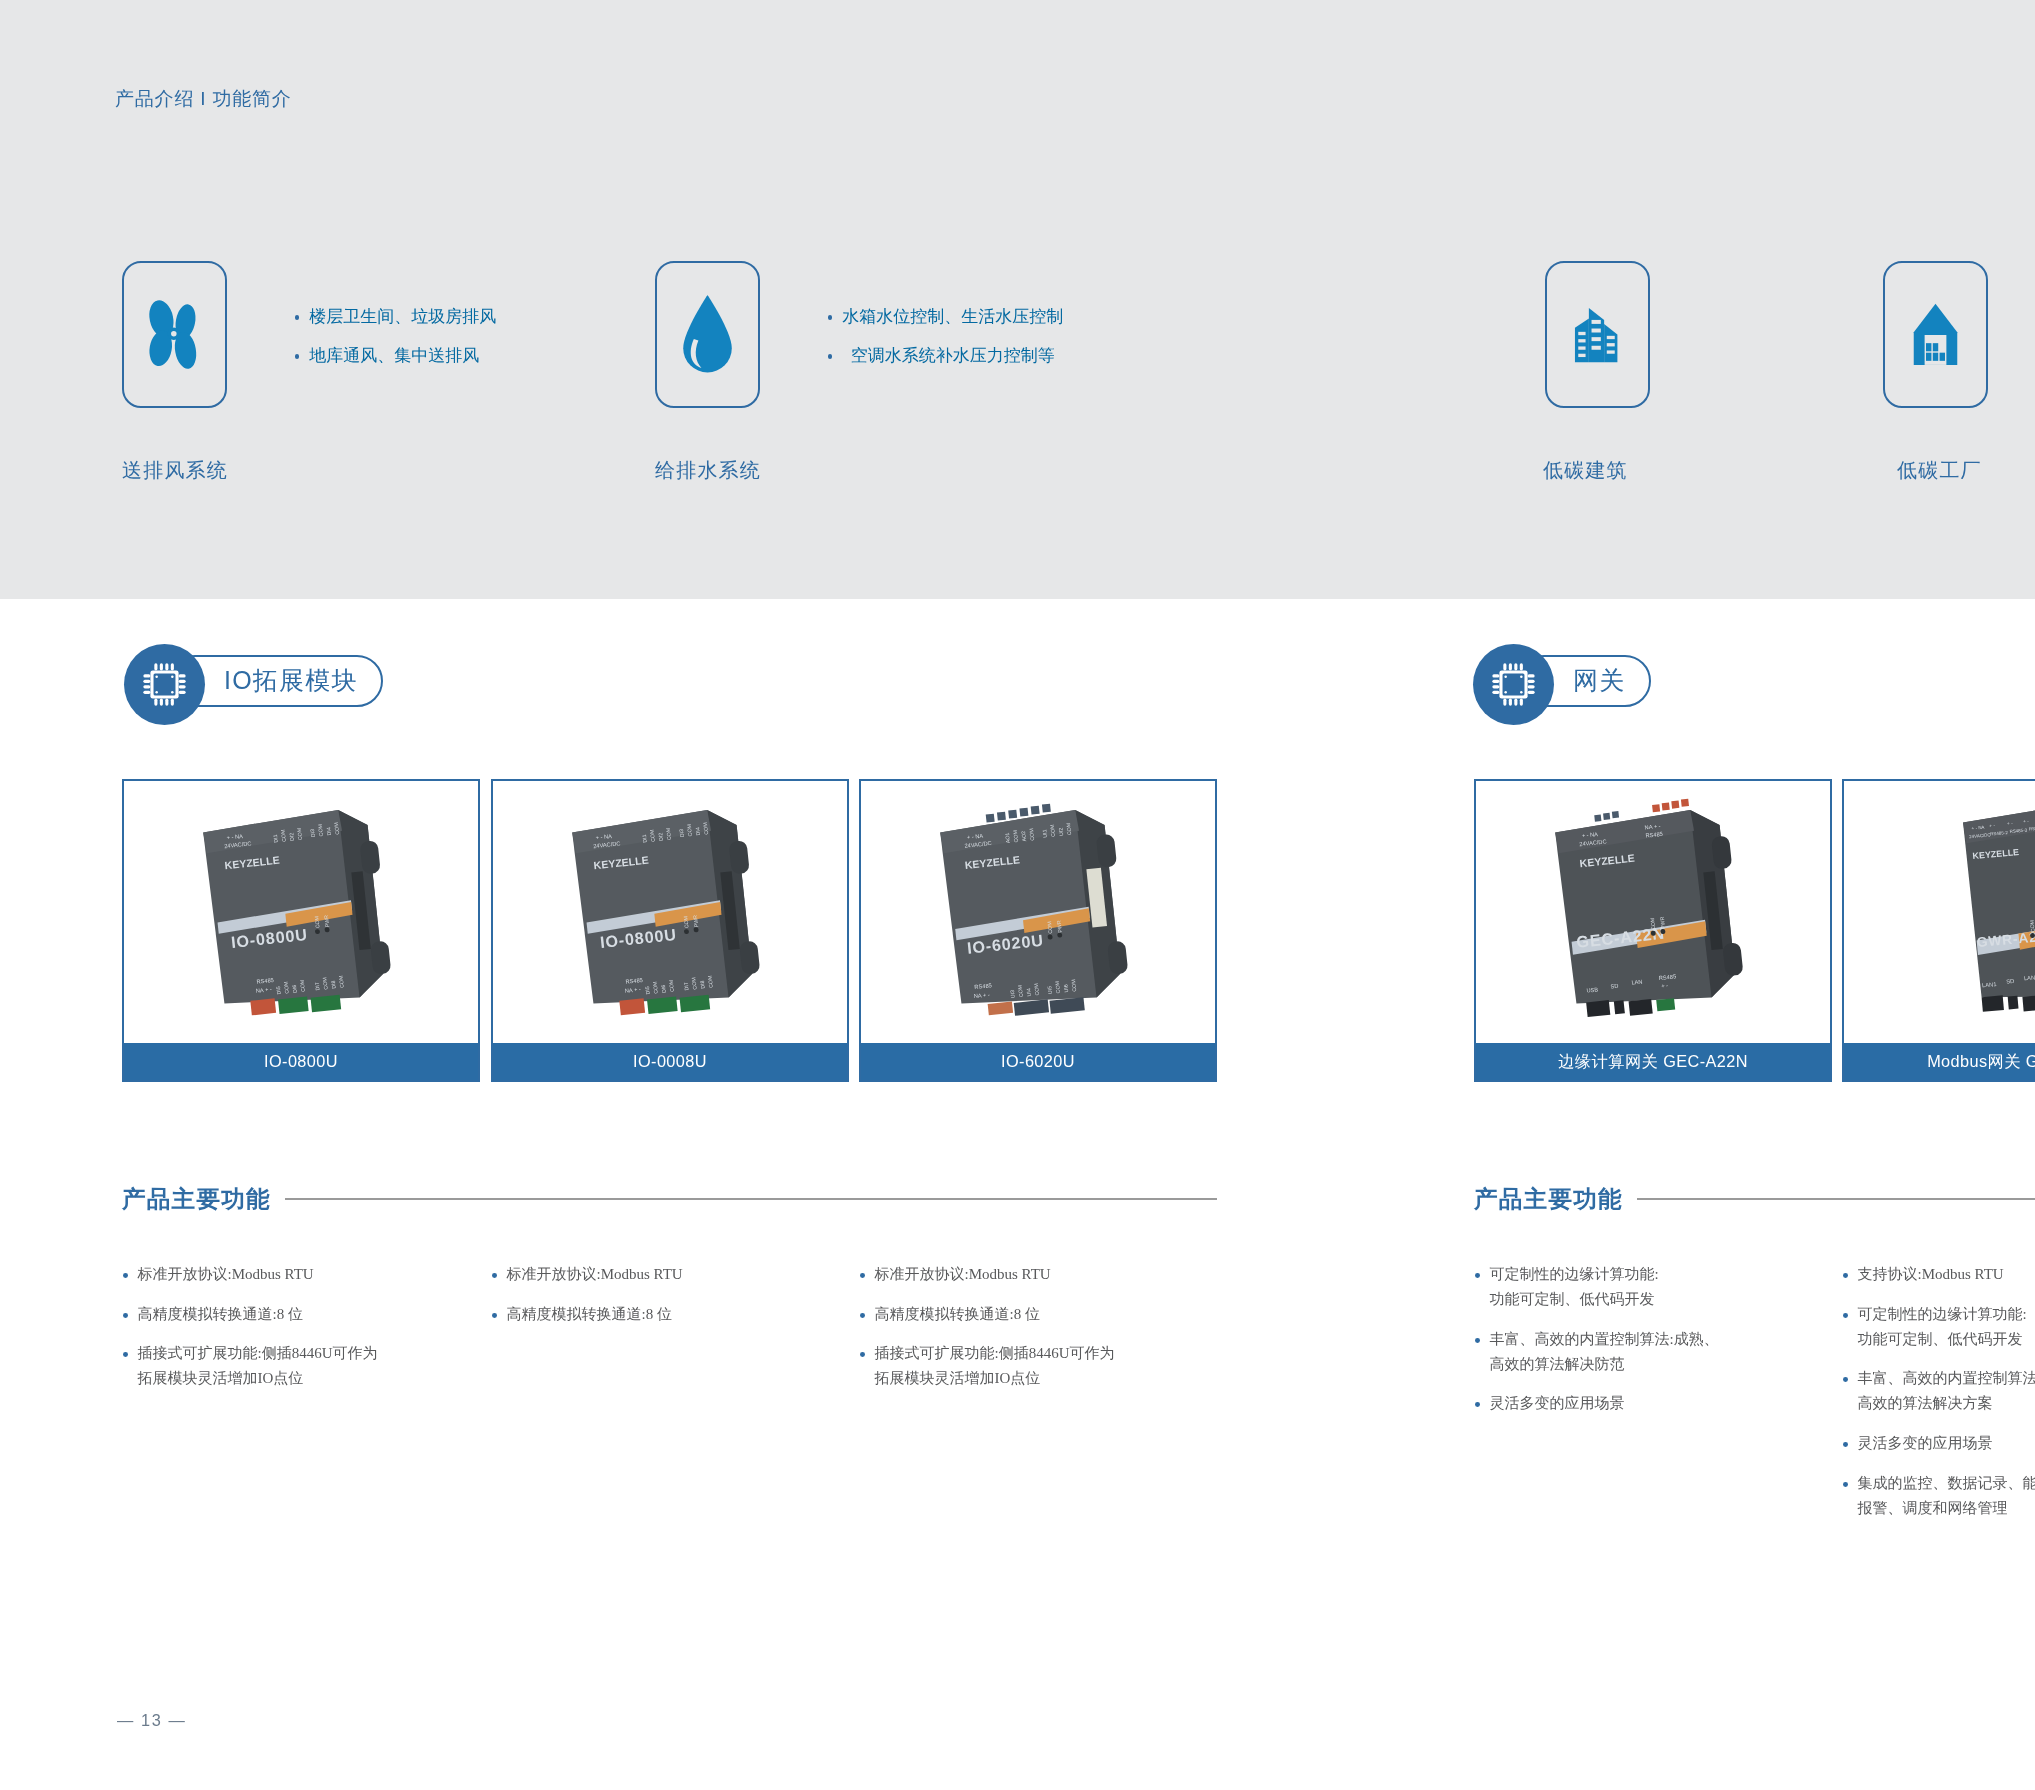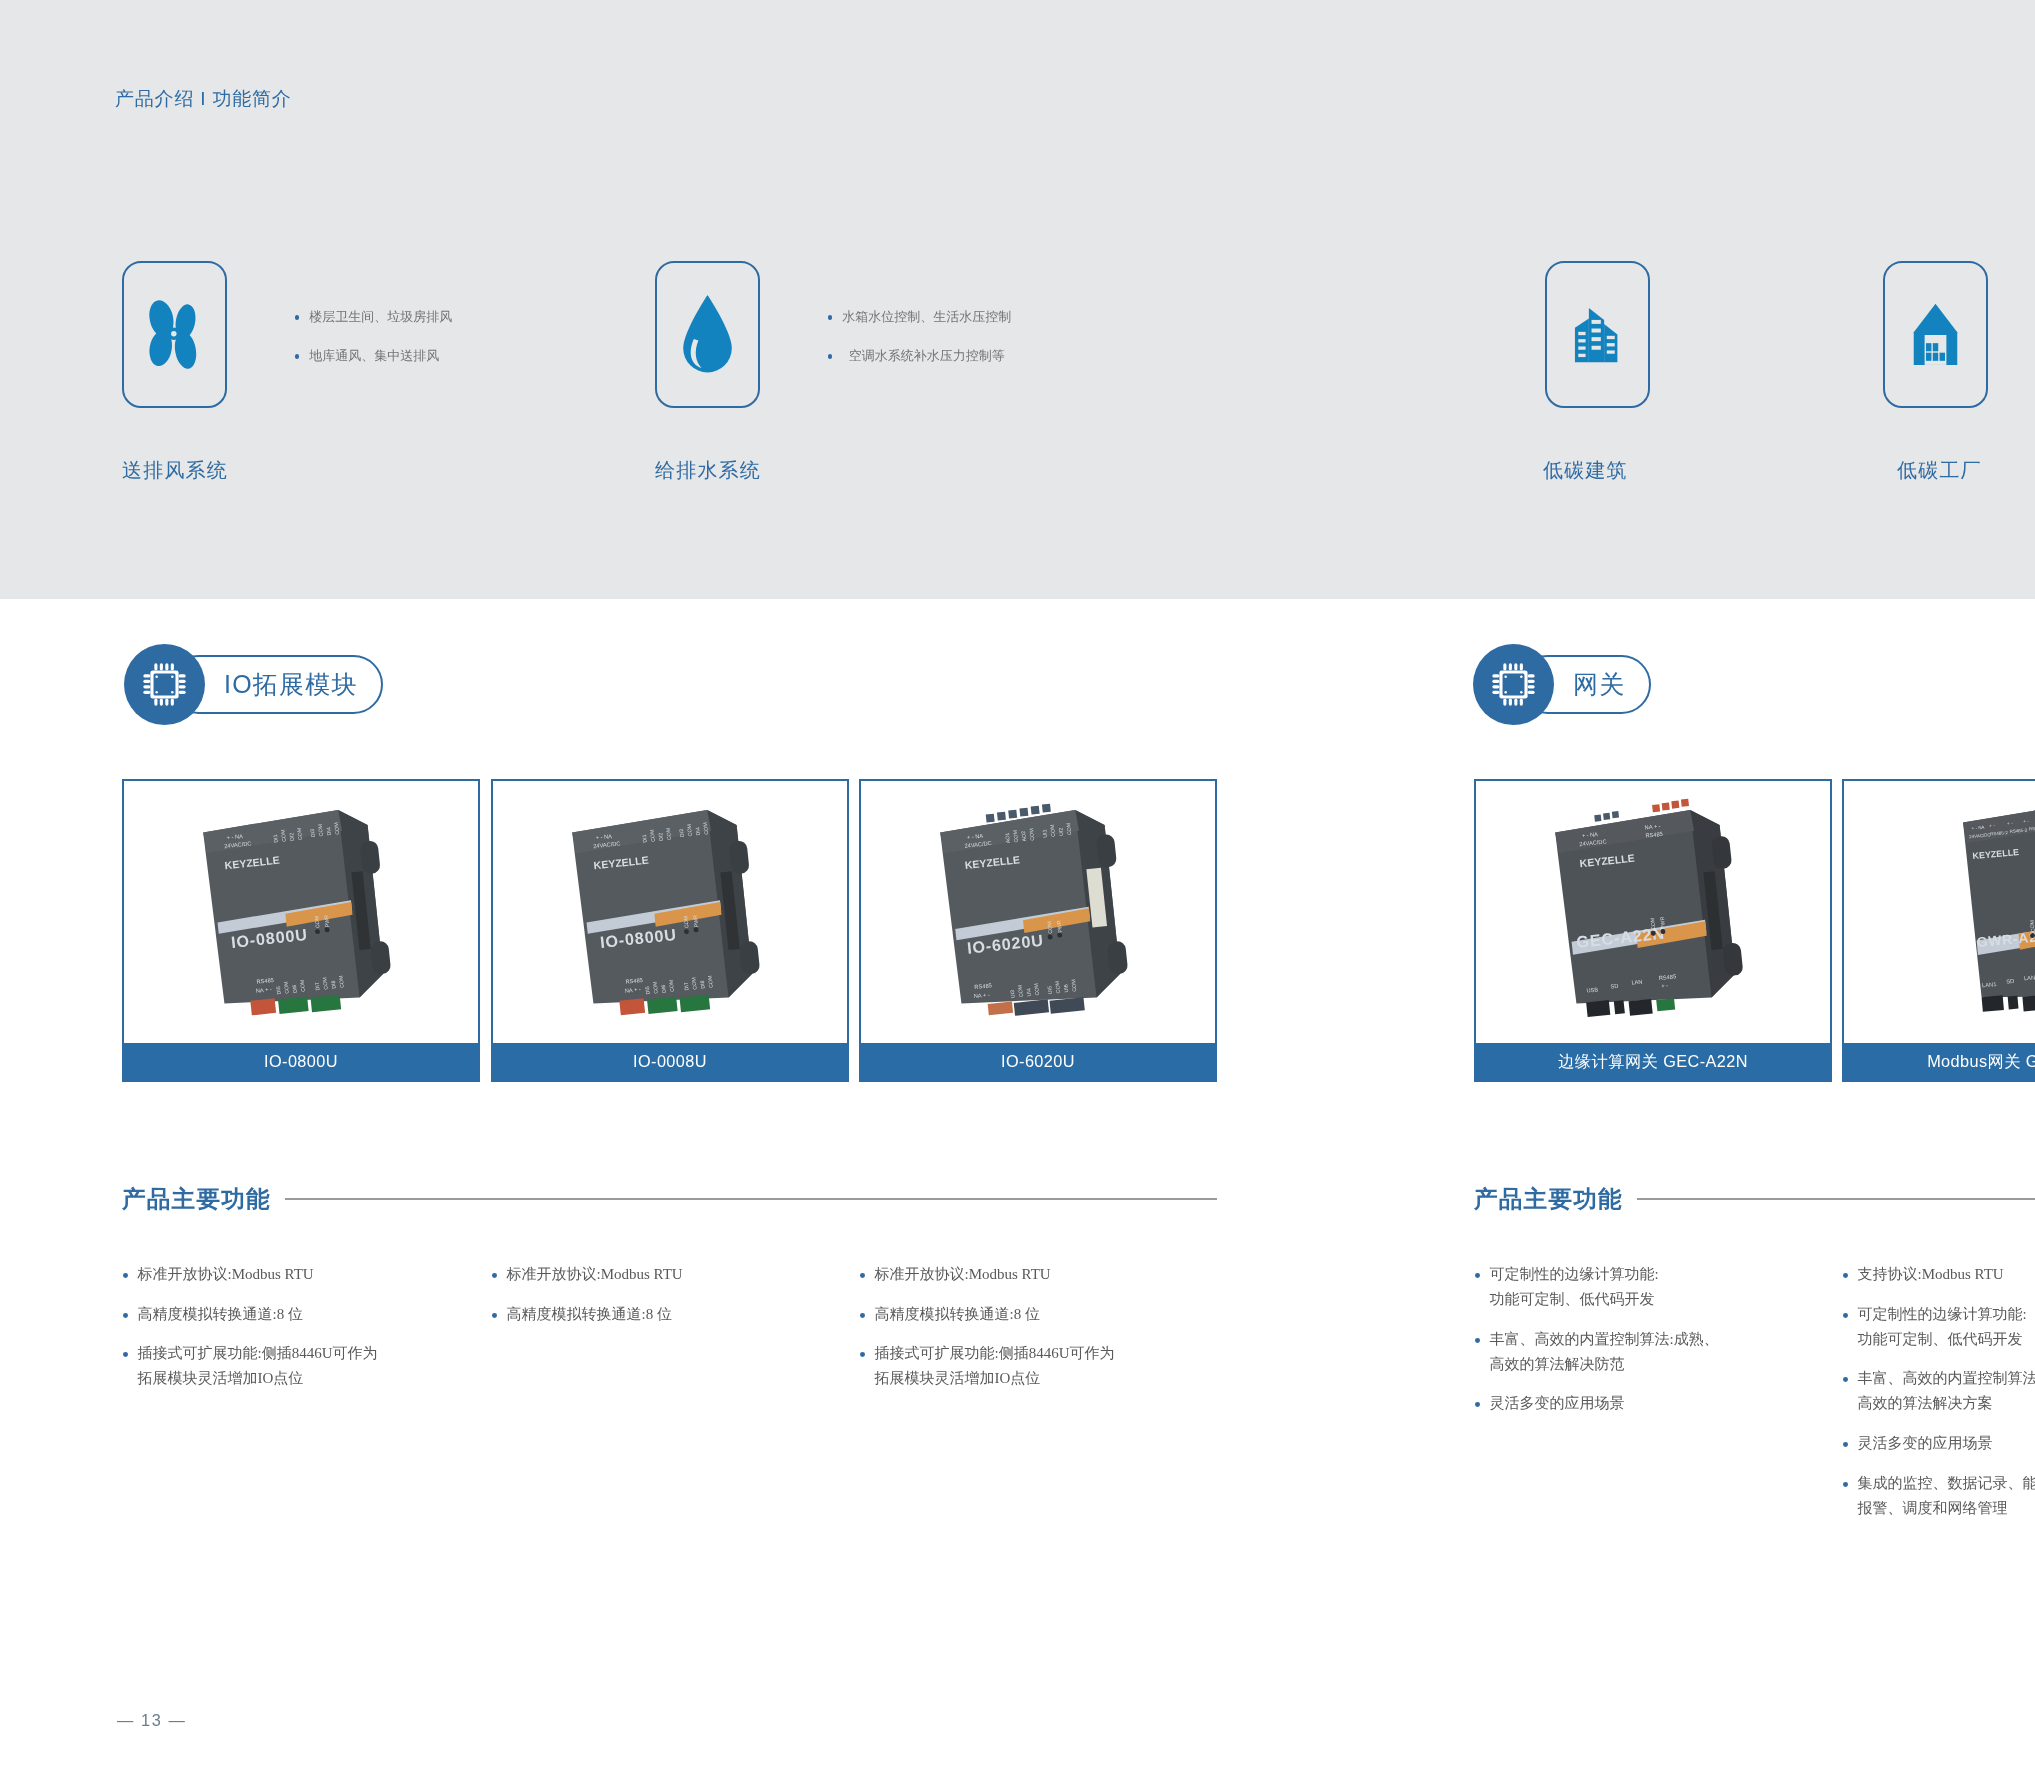--- a/index.html
+++ b/index.html
@@ -42,38 +42,38 @@
   .icon-card svg { display: block; }
 
   .icon-caption {
     position: absolute;
     font-size: 20px; color: #2f6ba3;
     letter-spacing: 1.2px; white-space: nowrap;
   }
 
   .bullet-list {
     position: absolute;
-    color: #737373;
-    font-size: 13px;
+    color: #0369a1;
+    font-size: 17px;
     line-height: 39px;
     white-space: nowrap;
   }
   .bullet-list .li { position: relative; padding-left: 16.3px; }
   .bullet-list .li::before {
     content: "";
     position: absolute; left: 1.6px; top: 18px;
     width: 4.9px; height: 4.9px; border-radius: 50%;
     background: #2f6ba3;
   }
 
   
   .badge { position: absolute; height: 81px; }
   .badge .pill {
     position: absolute; left: 45px; top: 10.6px;
-    height: 59px;
+    height: 52px;
     border: 2.4px solid #2f6ba3;
     border-radius: 30px;
     display: flex; align-items: center;
     padding: 0 23.6px 0 53px;
   }
   .badge .pill-label {
     font-size: 25px; color: #2f6ba3; letter-spacing: 1.2px;
     white-space: nowrap;
   }
   .badge .chip-circle {

